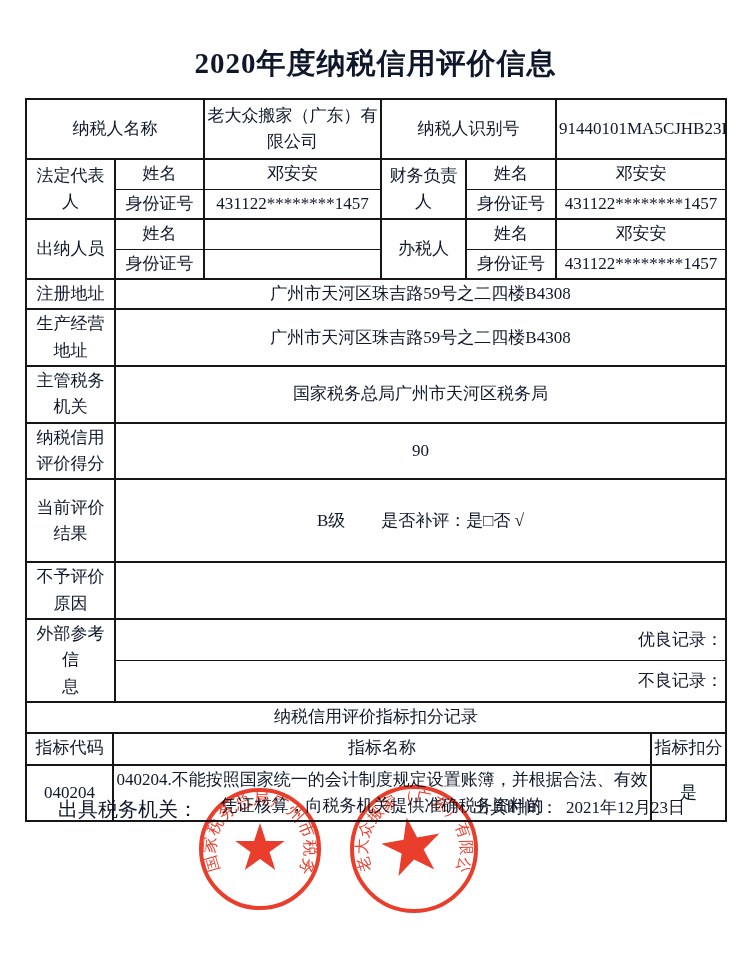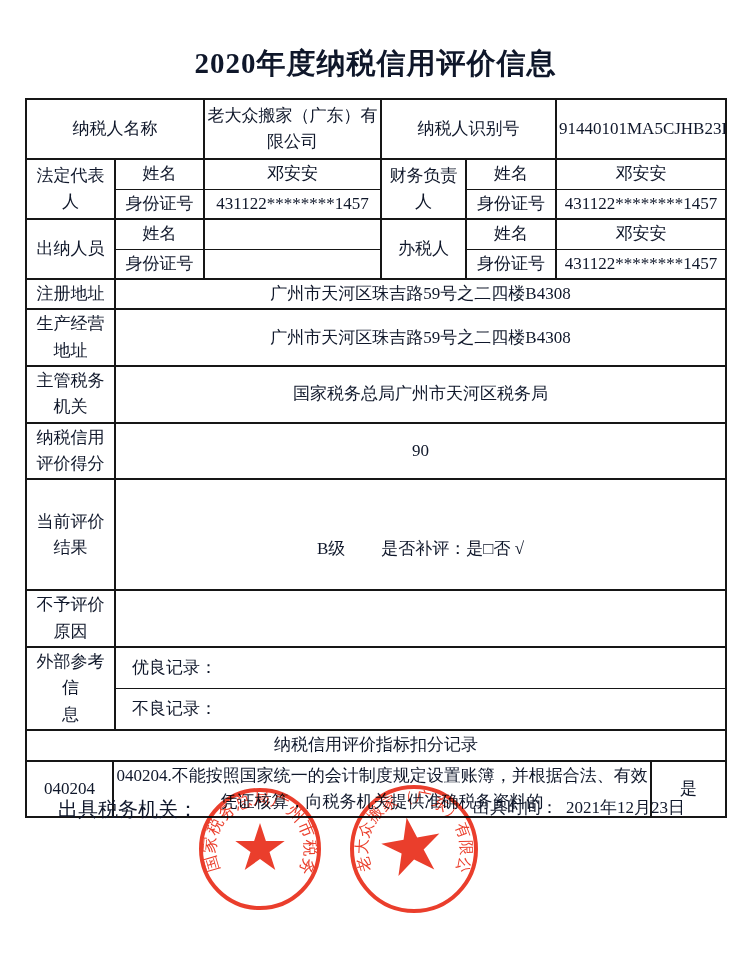--- a/index.html
+++ b/index.html
@@ -16,23 +16,23 @@
   td{
     border:2px solid #161616;text-align:center;vertical-align:middle;
     font-size:17px;line-height:1.55;padding:1px 2px;overflow:hidden;
     white-space:pre-line;
   }
   .t2{margin-top:-2px;}
   .tb td{border-bottom-width:1px;}
   .tt td{border-top-width:1px;border-radius:7px;}
   .h28{height:28px}.h30{height:30px}.h32{height:32px}.h53{height:53px}
   .h54{height:54px}.h56{height:56px}.h60{height:60px}
-  .left{text-align:left;padding-left:16px;}
+  .left{text-align:right;padding-left:16px;}
   .result-cell{vertical-align:middle;}
-  .result-flex{display:flex;justify-content:center;align-items:center;gap:36px;margin-top:28px;}
+  .result-flex{display:flex;justify-content:center;align-items:center;gap:36px;}
   .footer-issuer{position:absolute;left:58px;top:796px;font-size:20px;}
   .footer-time{position:absolute;left:473px;top:796px;font-size:17px;display:flex;gap:8px;}
   .stamp{position:absolute;mix-blend-mode:multiply;opacity:.88;}
   .stamp1{left:197px;top:786px;}
   .stamp2{left:347px;top:782px;}
 </style>
 </head>
 <body>
 
 <div class="page">
@@ -132,20 +132,25 @@
     <table class="t2">
       <colgroup>
         <col style="width:87px">
           <col style="width:538px">
           <col style="width:75px">
       </colgroup>
       <tbody>
           <tr class="h28">
         <td colspan="3">纳税信用评价指标扣分记录</td>
       </tr>
+      <tr class="h32">
+        <td>指标代码</td>
+        <td>指标名称</td>
+        <td>指标扣分</td>
+      </tr>
       <tr class="h56">
         <td>040204</td>
         <td>040204.不能按照国家统一的会计制度规定设置账簿，并根据合法、有效凭证核算，向税务机关提供准确税务资料的</td>
         <td>是</td>
       </tr>
     </tbody>
       </table>
   </div>
 
   <div class="footer-issuer">出具税务机关：</div>

